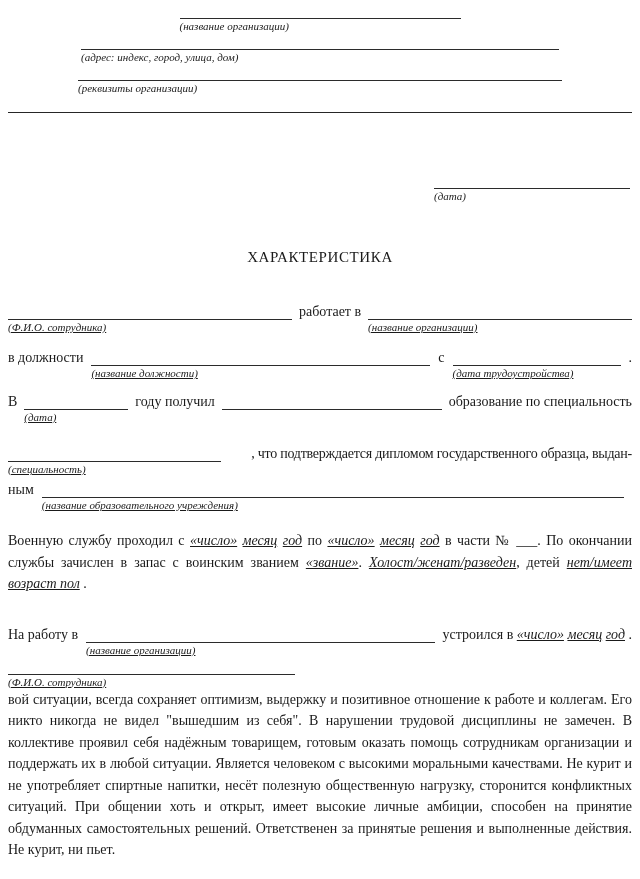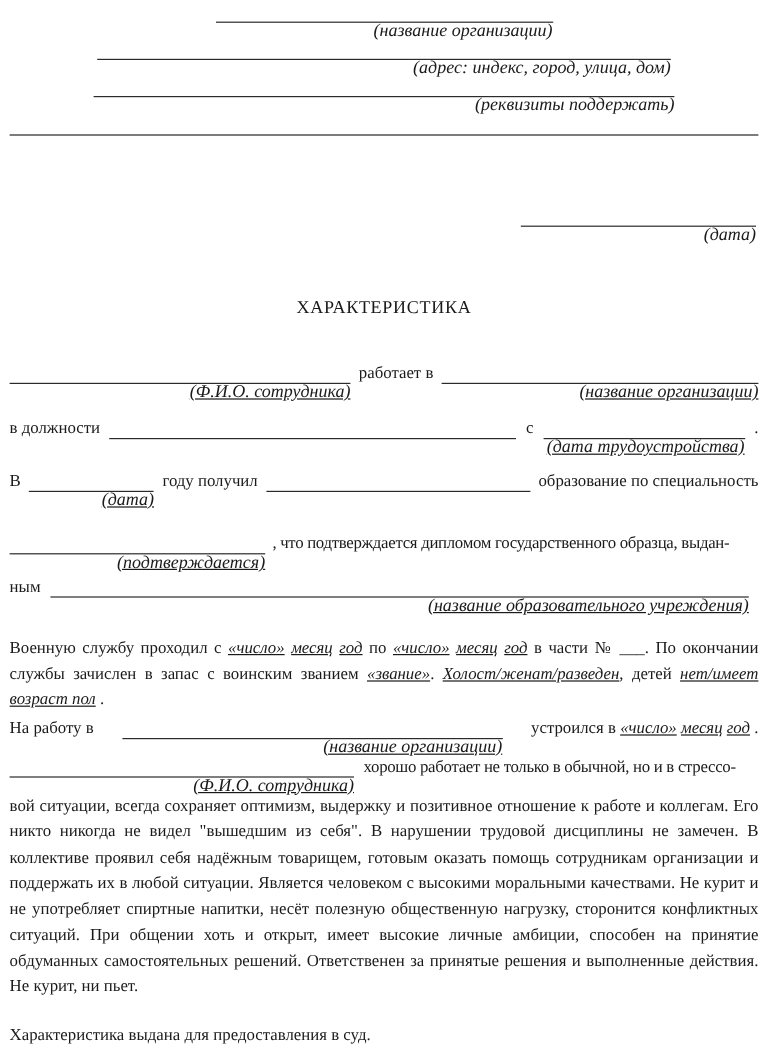--- a/index.html
+++ b/index.html
@@ -9,23 +9,23 @@
     background: #ffffff;
     color: #1a1a1a;
     font-family: "Liberation Serif", "DejaVu Serif", serif;
     font-size: 14px;
     padding: 4px 8px 0 8px;
     overflow: hidden;
   }
   .blank { border-bottom: 1.3px solid #2b2b2b; height: 17px; display: block; }
   .cap {
     font-style: italic;
-    font-size: 15px;
+    font-size: 11px;
     line-height: 13px;
-    text-align: right;
+    text-align: left;
     display: block;
     padding-top: 1px;
     white-space: nowrap;
   }
   
   .hfield { margin: 0 auto; }
   .hfield .hline { border-bottom: 1.4px solid #2b2b2b; height: 15px; }
   .h1 { width: 281px; }
   .h2 { width: 478px; margin-top: 2px; }
   .h3 { width: 484px; margin-top: 2px; }
@@ -41,40 +41,40 @@
     letter-spacing: 0.6px;
     margin-top: 46px;
   }
   
   .frow { display: grid; align-items: end; line-height: 17px; }
   .frow .txt { white-space: nowrap; }
   .gr2 { grid-row: 2; text-decoration: underline; }
   .gc1 { grid-column: 1; } .gc2 { grid-column: 2; } .gc3 { grid-column: 3; }
   .gc4 { grid-column: 4; } .gc5 { grid-column: 5; }
   .r1 { grid-row: 1; }
-  .tight { letter-spacing: -0.25px; }
+  .tight { letter-spacing: -0.25px; text-align: right; }
   
   .para { text-align: justify; line-height: 21.5px; }
   .ph { font-style: italic; text-decoration: underline; }
 </style>
 </head>
 <body>
 
 <div>
   <div class="hfield h1">
     <div class="hline"></div>
     <span class="cap">(название организации)</span>
   </div>
   <div class="hfield h2">
     <div class="hline"></div>
     <span class="cap">(адрес: индекс, город, улица, дом)</span>
   </div>
   <div class="hfield h3">
     <div class="hline"></div>
-    <span class="cap">(реквизиты поддержать)</span>
+    <span class="cap">(реквизиты организации)</span>
   </div>
   <div class="divider"></div>
 </div>
 
 <div class="dateblock">
   <div class="hline"></div>
   <span class="cap">(дата)</span>
 </div>
 
 <div class="title">ХАРАКТЕРИСТИКА</div>
@@ -83,57 +83,57 @@
   <span class="blank gc1 r1"></span>
   <span class="cap gc1 gr2">(Ф.И.О. сотрудника)</span>
   <span class="txt gc2 r1">работает в</span>
   <span class="blank gc3 r1"></span>
   <span class="cap gc3 gr2">(название организации)</span>
 </div>
 
 <div class="frow" style="grid-template-columns: max-content 1fr max-content 168px max-content; column-gap: 8px; margin-top: 15px;">
   <span class="txt gc1 r1">в должности</span>
   <span class="blank gc2 r1"></span>
+  <span class="cap gc2 gr2">(название должности)</span>
   <span class="txt gc3 r1">с</span>
   <span class="blank gc4 r1"></span>
   <span class="cap gc4 gr2">(дата трудоустройства)</span>
   <span class="txt gc5 r1">.</span>
 </div>
 
 <div class="frow" style="grid-template-columns: max-content 104px max-content 1fr max-content; column-gap: 7px; margin-top: 13px;">
   <span class="txt gc1 r1">В</span>
   <span class="blank gc2 r1"></span>
   <span class="cap gc2 gr2">(дата)</span>
   <span class="txt gc3 r1">году получил</span>
   <span class="blank gc4 r1"></span>
   <span class="txt gc5 r1">образование по специальность</span>
 </div>
 
 <div class="frow" style="grid-template-columns: 213px 1fr; column-gap: 6px; margin-top: 21px;">
   <span class="blank gc1 r1"></span>
-  <span class="cap gc1 gr2">(подтверждается)</span>
+  <span class="cap gc1 gr2">(специальность)</span>
   <span class="txt gc2 r1 tight">, что подтверждается дипломом государственного образца, выдан-</span>
 </div>
 
 <div class="frow" style="grid-template-columns: max-content 1fr max-content; column-gap: 8px; margin-top: 5px;">
   <span class="txt gc1 r1">ным</span>
   <span class="blank gc2 r1"></span>
   <span class="cap gc2 gr2">(название образовательного учреждения)</span>
 </div>
 
 <div class="para" style="margin-top: 18px;"><span class="seg">Военную службу проходил с </span><span class="ph">«число»</span><span class="seg"> </span><span class="ph">месяц</span><span class="seg"> </span><span class="ph">год</span><span class="seg"> по </span><span class="ph">«число»</span><span class="seg"> </span><span class="ph">месяц</span><span class="seg"> </span><span class="ph">год</span><span class="seg">  в части № ___. По окончании службы зачислен в запас с воинским званием </span><span class="ph">«звание»</span><span class="seg">. </span><span class="ph">Холост/женат/разведен</span><span class="seg">, детей </span><span class="ph">нет/имеет возраст пол</span><span class="seg"> .</span></div>
 
-<div class="frow" style="grid-template-columns: max-content 1fr max-content; column-gap: 24px; margin-top: 4px;">
+<div class="frow" style="grid-template-columns: max-content 1fr max-content; column-gap: 8px; margin-top: 31px;">
   <span class="txt gc1 r1">На работу в</span>
   <span class="blank gc2 r1"></span>
   <span class="cap gc2 gr2">(название организации)</span>
   <span class="txt gc3 r1"><span class="seg">устроился в </span><span class="ph">«число»</span><span class="seg"> </span><span class="ph">месяц</span><span class="seg"> </span><span class="ph">год</span><span class="seg"> .</span></span>
 </div>
 
 <div class="frow" style="grid-template-columns: 287px 1fr; column-gap: 8px; margin-top: 1px;">
   <span class="blank gc1 r1"></span>
   <span class="cap gc1 gr2">(Ф.И.О. сотрудника)</span>
-  <span class="txt gc2 r1 tight">хорошо работает не только в обычной, но и в стрессо-</span>
 </div>
 
 <div class="para">вой ситуации, всегда сохраняет оптимизм, выдержку и позитивное отношение к работе и коллегам. Его никто никогда не видел "вышедшим из себя". В нарушении трудовой дисциплины не замечен. В коллективе проявил себя надёжным товарищем, готовым оказать помощь сотрудникам организации и поддержать их в любой ситуации. Является человеком с высокими моральными качествами. Не курит и не употребляет спиртные напитки, несёт полезную общественную нагрузку, сторонится конфликтных ситуаций. При общении хоть и открыт, имеет высокие личные амбиции, способен на принятие обдуманных самостоятельных решений. Ответственен за принятые решения и выполненные действия. Не курит, ни пьет.</div>
 
 <div style="margin-top: 19px; line-height: 21px;">Характеристика выдана для предоставления в суд.</div>
 
 </body></html>

